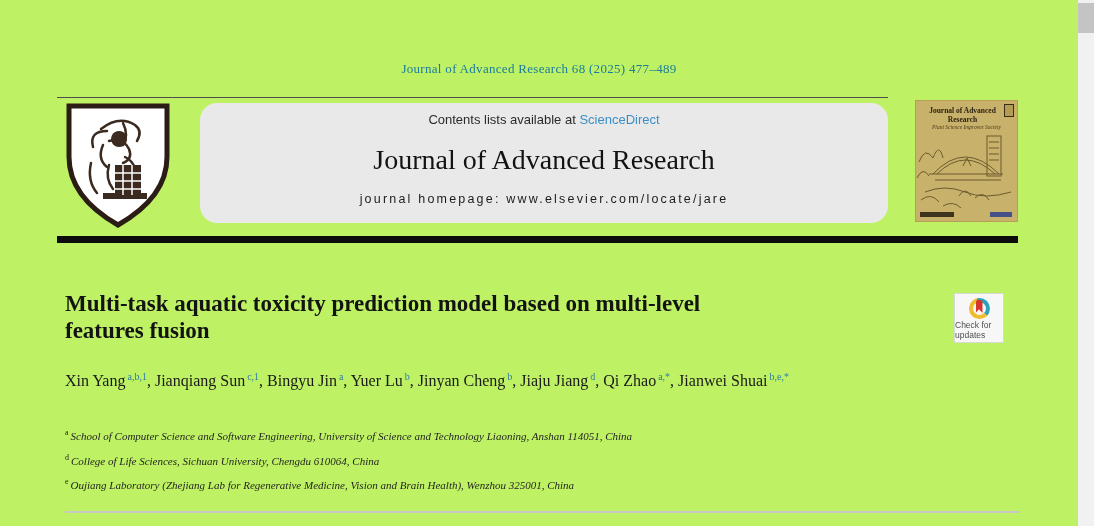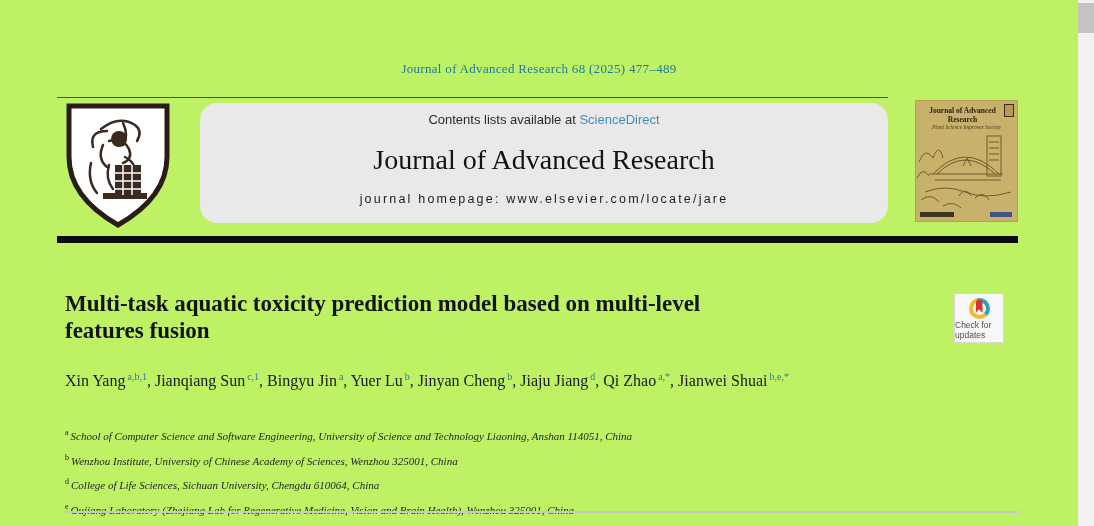--- a/index.html
+++ b/index.html
@@ -309,21 +309,20 @@
       <span style="display:block">updates</span>
     </div>
   </div>
 
   <div class="authors">
     <span class="author"><span>Xin Yang</span><sup>a,b,1</sup><span>, </span></span><span class="author"><span>Jianqiang Sun</span><sup>c,1</sup><span>, </span></span><span class="author"><span>Bingyu Jin</span><sup>a</sup><span>, </span></span><span class="author"><span>Yuer Lu</span><sup>b</sup><span>, </span></span><span class="author"><span>Jinyan Cheng</span><sup>b</sup><span>, </span></span><span class="author"><span>Jiaju Jiang</span><sup>d</sup><span>, </span></span><span class="author"><span>Qi Zhao</span><sup>a,*</sup><span>, </span></span><span class="author"><span>Jianwei Shuai</span><sup>b,e,*</sup><span></span></span>
   </div>
 
   <div class="affiliations">
     <div class="affiliation"><sup>a</sup><span>School of Computer Science and Software Engineering, University of Science and Technology Liaoning, Anshan 114051, China</span></div>
-    <div class="affiliation"><sup>b</sup><span>Wenzhou Institute, University of Chinese Academy of Sciences, Wenzhou 325001, China</span></div>
     <div class="affiliation"><sup>d</sup><span>College of Life Sciences, Sichuan University, Chengdu 610064, China</span></div>
     <div class="affiliation"><sup>e</sup><span>Oujiang Laboratory (Zhejiang Lab for Regenerative Medicine, Vision and Brain Health), Wenzhou 325001, China</span></div>
   </div>
 
   <div class="bottom-rule"></div>
 
   <div class="scrollbar-track">
     <div class="scrollbar-thumb"></div>
   </div>
 

